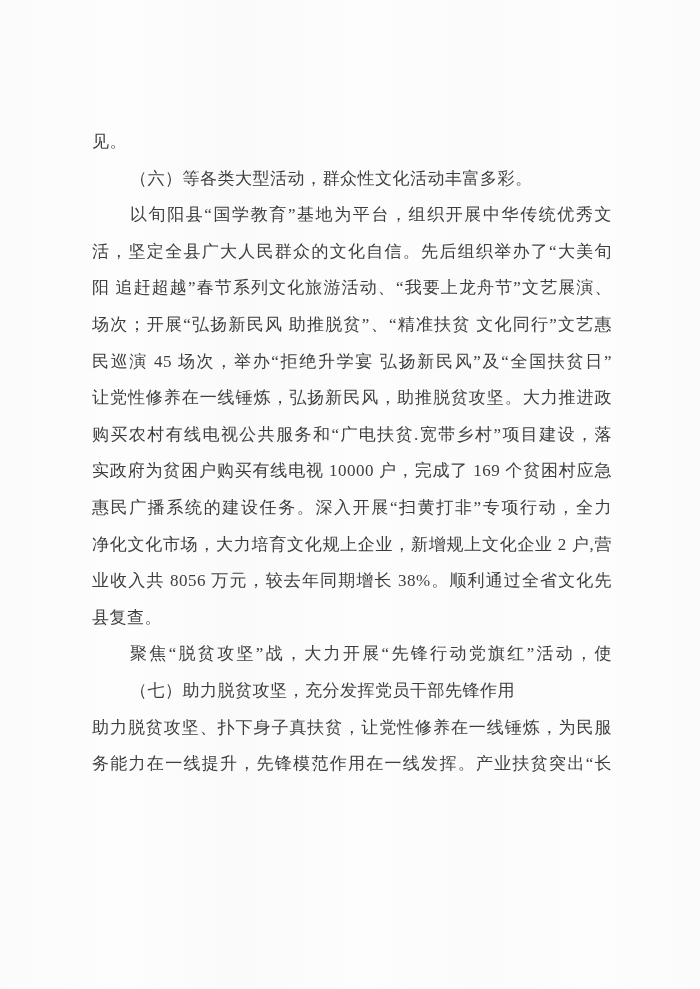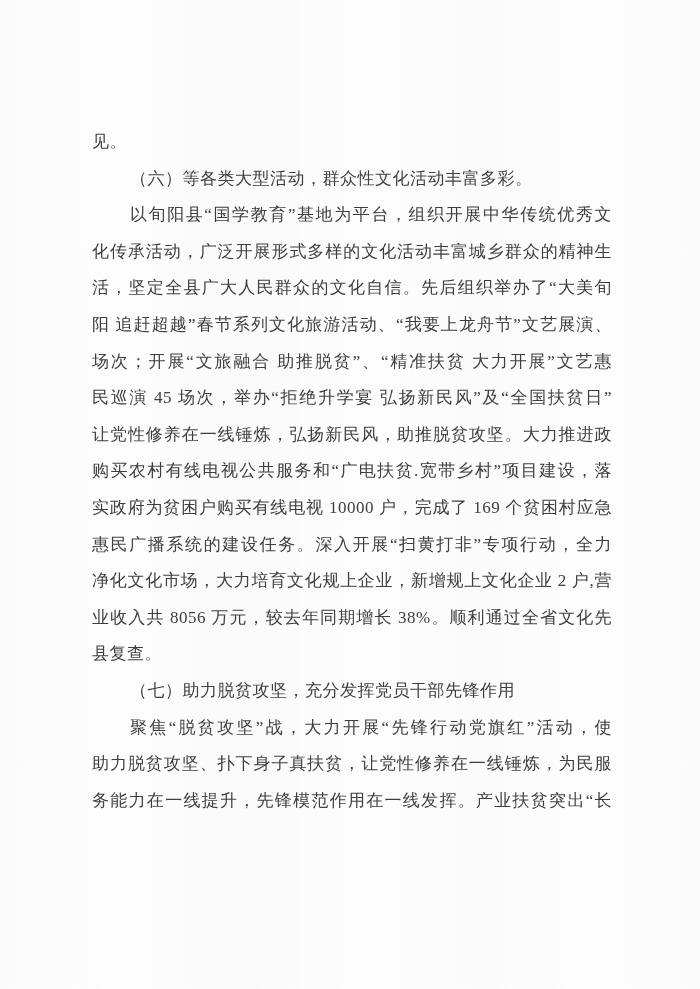--- a/index.html
+++ b/index.html
@@ -47,30 +47,29 @@
   }
 </style>
 </head>
 <body>
 
 <div class="doc-page" style="color: rgb(62, 62, 62);">
   <div class="doc-content">
       <div class="line">见。</div>
       <div class="line indent">（六）等各类大型活动，群众性文化活动丰富多彩。</div>
       <div class="line fill indent">以旬阳县“国学教育”基地为平台，组织开展中华传统优秀文</div>
-      <div class="line fill">化传承活动，广泛开展形式多样的文化活动丰富城乡群众的精神生</div>
       <div class="line fill">活，坚定全县广大人民群众的文化自信。先后组织举办了“大美旬</div>
       <div class="line fill">阳 追赶超越”春节系列文化旅游活动、“我要上龙舟节”文艺展演、</div>
-      <div class="line fill">场次；开展“文旅融合 助推脱贫”、“精准扶贫 大力开展”文艺惠</div>
+      <div class="line fill">场次；开展“弘扬新民风 助推脱贫”、“精准扶贫 文化同行”文艺惠</div>
       <div class="line fill">民巡演 45 场次，举办“拒绝升学宴 弘扬新民风”及“全国扶贫日”</div>
       <div class="line fill">让党性修养在一线锤炼，弘扬新民风，助推脱贫攻坚。大力推进政府</div>
       <div class="line fill">购买农村有线电视公共服务和“广电扶贫.宽带乡村”项目建设，落</div>
       <div class="line fill">实政府为贫困户购买有线电视 10000 户，完成了 169 个贫困村应急</div>
       <div class="line fill">惠民广播系统的建设任务。深入开展“扫黄打非”专项行动，全力</div>
       <div class="line fill">净化文化市场，大力培育文化规上企业，新增规上文化企业 2 户,营</div>
       <div class="line fill">业收入共 8056 万元，较去年同期增长 38%。顺利通过全省文化先进</div>
       <div class="line">县复查。</div>
+      <div class="line fill indent">聚焦“脱贫攻坚”战，大力开展“先锋行动党旗红”活动，使</div>
       <div class="line indent">（七）助力脱贫攻坚，充分发挥党员干部先锋作用</div>
-      <div class="line fill indent">聚焦“脱贫攻坚”战，大力开展“先锋行动党旗红”活动，使</div>
       <div class="line fill">助力脱贫攻坚、扑下身子真扶贫，让党性修养在一线锤炼，为民服</div>
       <div class="line fill">务能力在一线提升，先锋模范作用在一线发挥。产业扶贫突出“长</div>
     </div>
 </div>
 
 </body></html>

